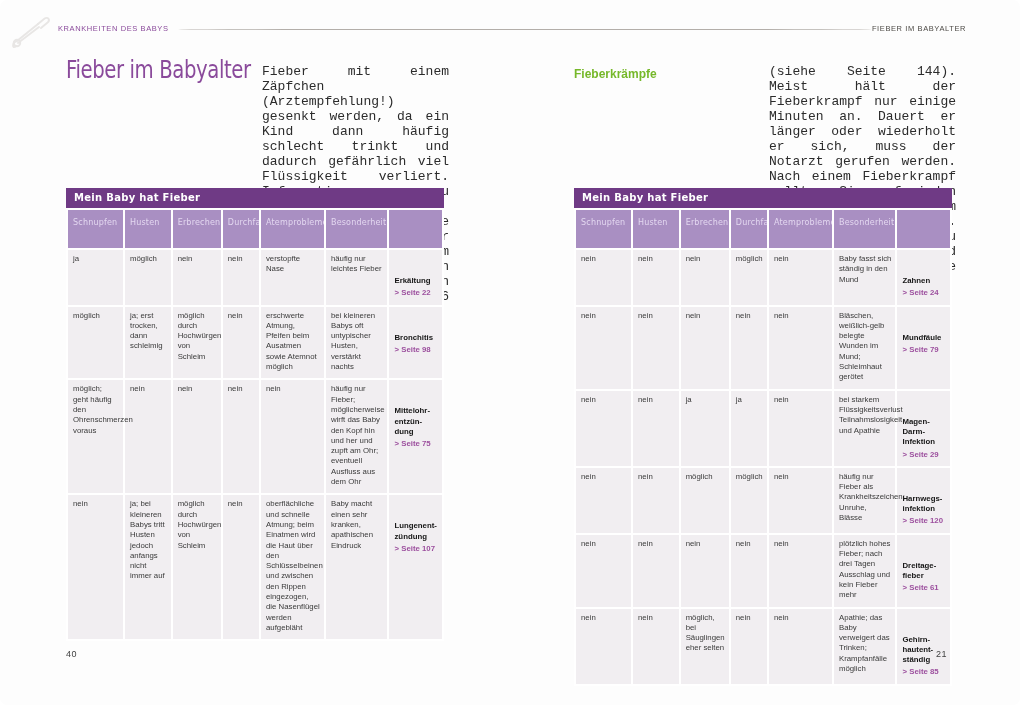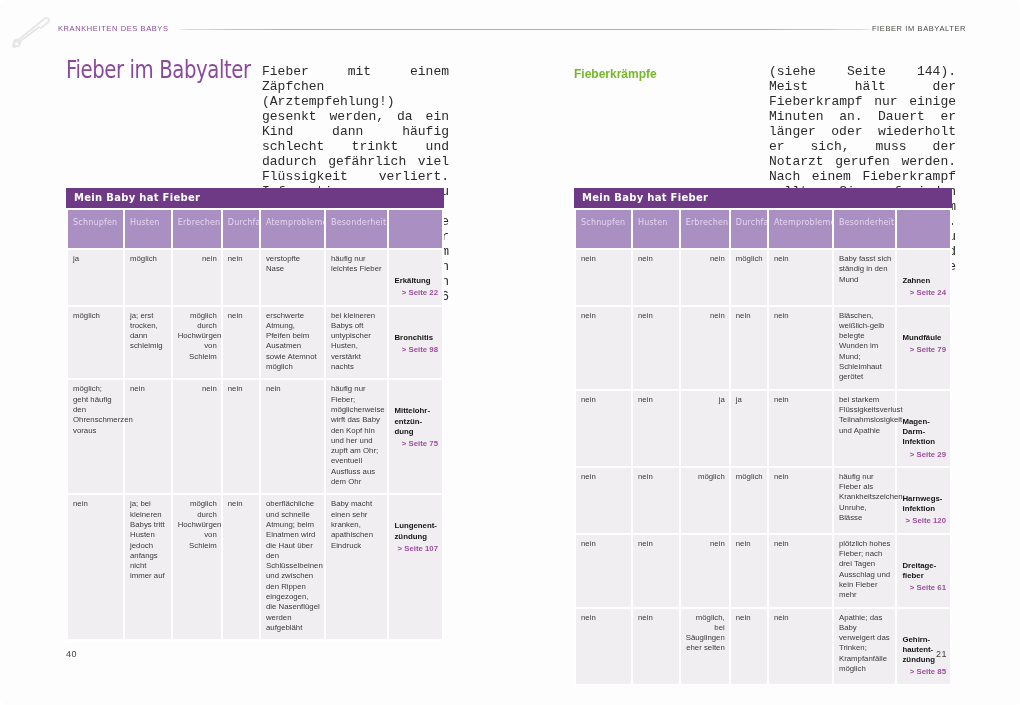--- a/index.html
+++ b/index.html
@@ -37,27 +37,27 @@
                  font-weight:bold; font-size:10px; padding:4px 8px 5px 8px; letter-spacing:0.3px; }
   table { width:100%; border-collapse:separate; border-spacing:2px; background:#ffffff;
           table-layout:fixed; margin-top:0; }
   th { background:#a98fc2; color:#e3d7f0; font-family:"DejaVu Sans", sans-serif;
        font-weight:normal; font-size:8px; text-align:left; padding:8px 4px 21px 5px;
        letter-spacing:0.2px; overflow:hidden; white-space:nowrap; }
   td { background:#f1eef1; vertical-align:top; padding:4px 4px 6px 5px;
        font-family:"Liberation Sans", sans-serif; font-size:7.8px; line-height:10.3px; color:#3a3a3a; }
   th:nth-child(1), td:nth-child(1) { width:15.2%; }
   th:nth-child(2), td:nth-child(2) { width:12.6%; }
-  th:nth-child(3), td:nth-child(3) { width:13.3%;text-align:right; }
+  th:nth-child(3), td:nth-child(3) { width:13.3%; }
   th:nth-child(4), td:nth-child(4) { width:10.0%; }
   th:nth-child(5), td:nth-child(5) { width:17.4%; }
   th:nth-child(6), td:nth-child(6) { width:17.0%; }
   th:nth-child(7), td:nth-child(7) { width:14.5%; }
   .disease-name { font-weight:bold; color:#161616; white-space:pre-line;margin-top:22px; }
-  .page-link { color:#9c4f9e; margin-top:2px; font-weight:bold;text-align:right; }
+  .page-link { color:#9c4f9e; margin-top:2px; font-weight:bold; }
 
   
   .folio { position:absolute; top:649px; font-family:"Liberation Sans", sans-serif;
            font-size:9px; color:#3f3f3f; letter-spacing:0.5px; }
   #folio-left { left:66px; }
   #folio-right { left:936px; }
 </style>
 </head>
 <body>
 
@@ -233,21 +233,21 @@
           <tr>
             <td>nein</td>
             <td>nein</td>
             <td>möglich, bei Säuglingen eher selten</td>
             <td>nein</td>
             <td>nein</td>
             <td>Apathie; das Baby verweigert das Trinken; Krampfanfälle möglich</td>
             <td>
               <div class="disease-name">Gehirn-
 hautent-
-zündung</div>
+ständig</div>
               <div class="page-link">&gt; Seite 85</div>
             </td>
           </tr>
         </tbody>
       </table>
   </div>
 
   <div class="folio" id="folio-left">40</div>
   <div class="folio" id="folio-right">21</div>
 

